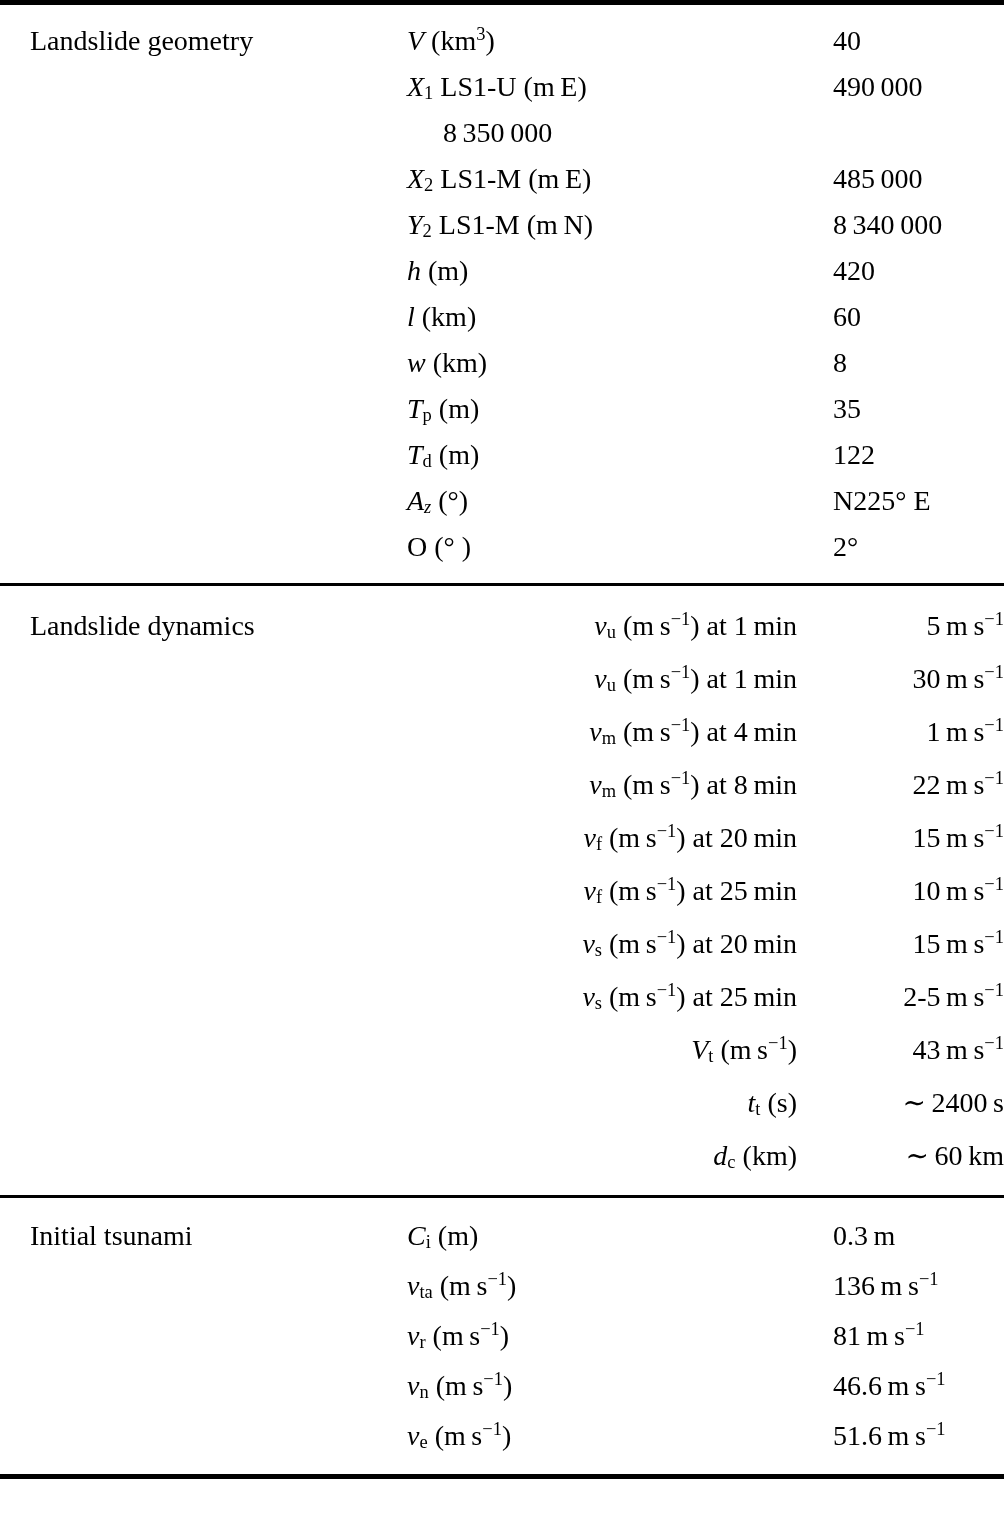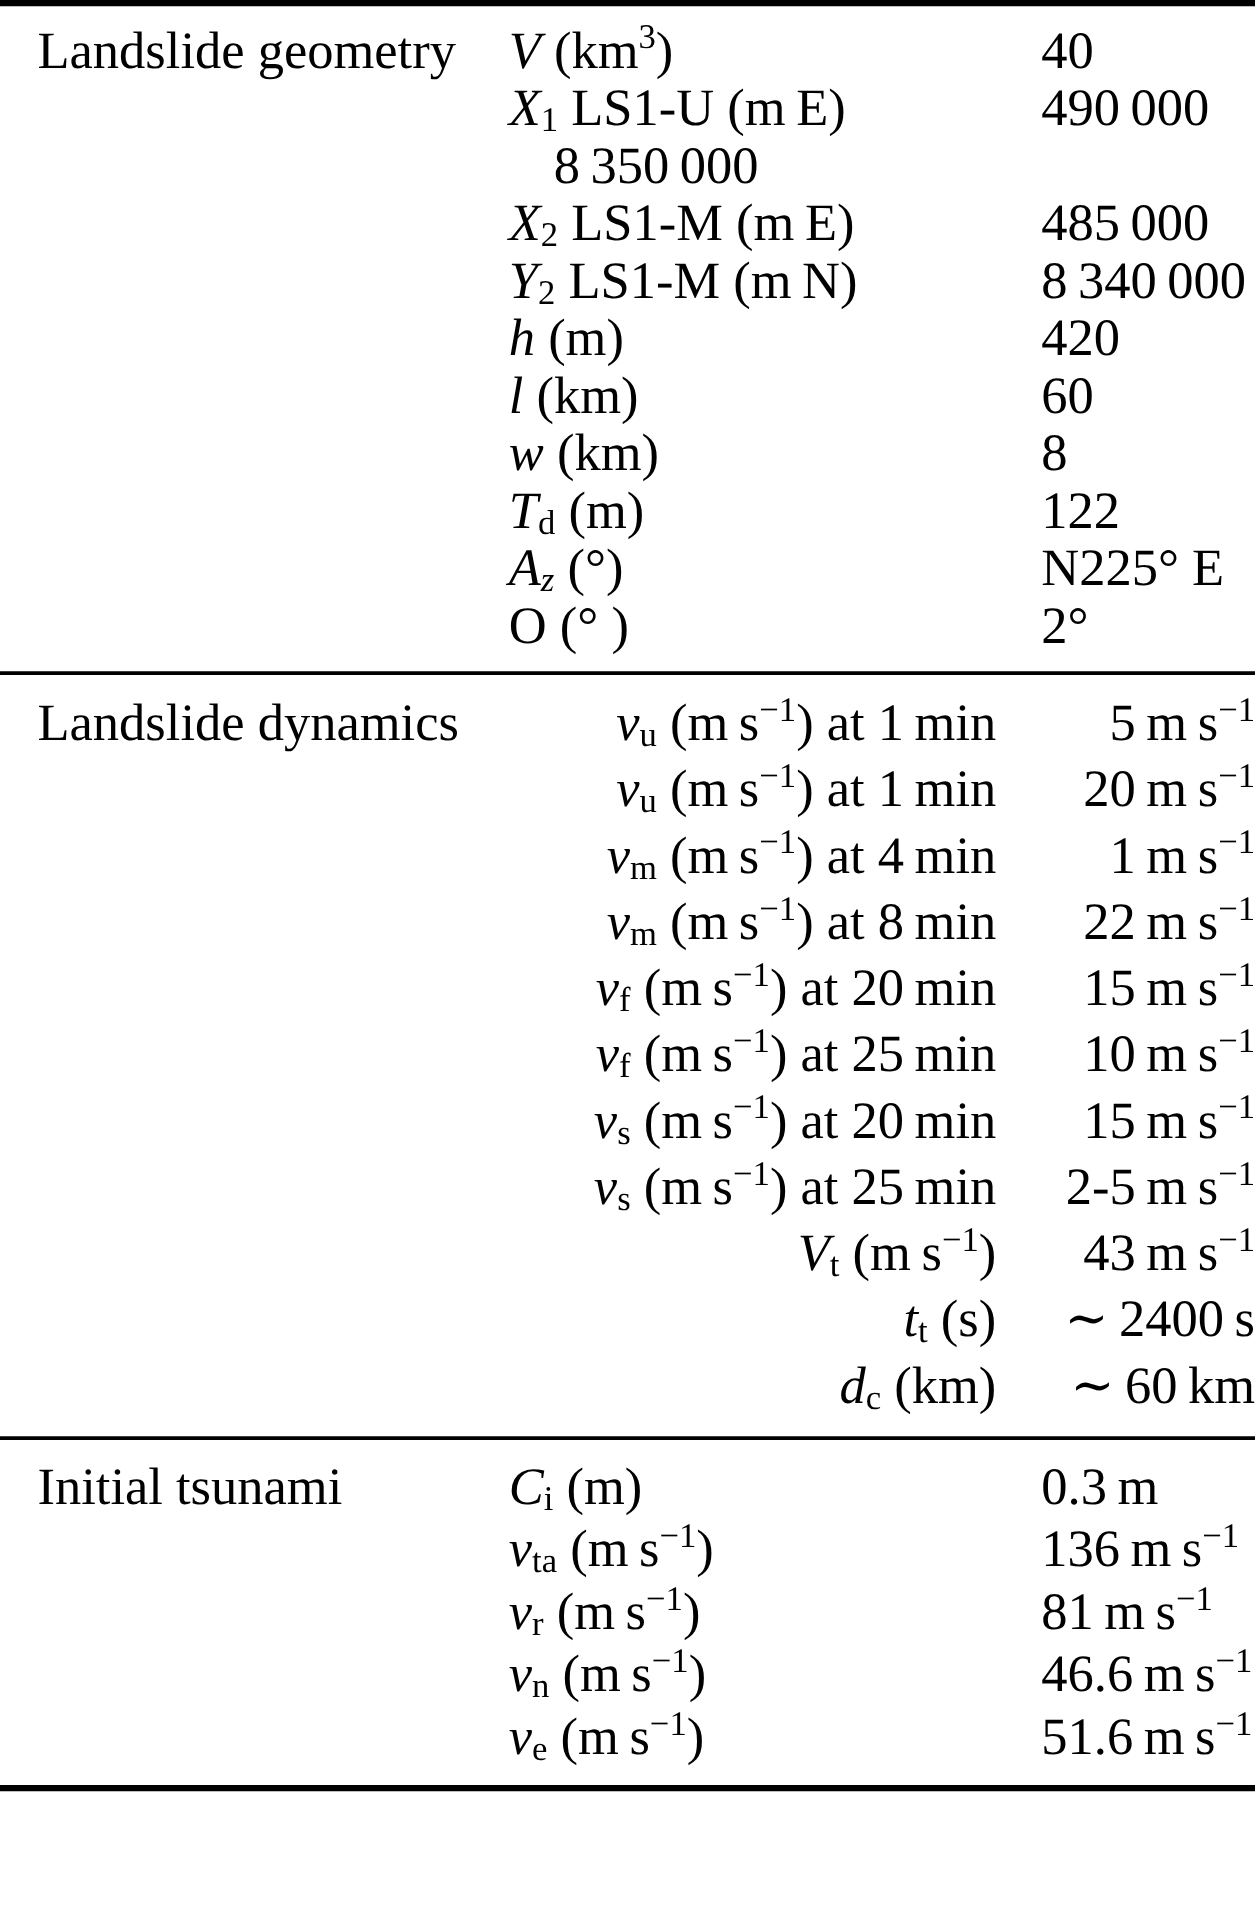--- a/index.html
+++ b/index.html
@@ -7,21 +7,21 @@
     padding: 0;
     background: #ffffff;
   }
   #page {
     position: relative;
     width: 1004px;
     height: 1526px;
     background: #ffffff;
     color: #000000;
     font-family: "Liberation Serif", "DejaVu Serif", serif;
-    font-size: 42px;
+    font-size: 28px;
     overflow: hidden;
   }
   .rule {
     width: 100%;
     background: #000000;
   }
   .rule.thick { height: 5px; }
   .rule.thin  { height: 3px; }
   .section {
     display: flex;
@@ -102,20 +102,24 @@
           </div>
           <div class="row">
             <div class="param"><span class="t-i">l</span><span class="t-n"> (km)</span></div>
             <div class="value"><span class="t-n">60</span></div>
           </div>
           <div class="row">
             <div class="param"><span class="t-i">w</span><span class="t-n"> (km)</span></div>
             <div class="value"><span class="t-n">8</span></div>
           </div>
           <div class="row">
+            <div class="param"><span class="t-i">T</span><span class="t-sub">p</span><span class="t-n"> (m)</span></div>
+            <div class="value"><span class="t-n">35</span></div>
+          </div>
+          <div class="row">
             <div class="param"><span class="t-i">T</span><span class="t-sub">d</span><span class="t-n"> (m)</span></div>
             <div class="value"><span class="t-n">122</span></div>
           </div>
           <div class="row">
             <div class="param"><span class="t-i">A</span><span class="t-subi">z</span><span class="t-n"> (°)</span></div>
             <div class="value"><span class="t-n">N225° E</span></div>
           </div>
           <div class="row">
             <div class="param"><span class="t-n">O (° )</span></div>
             <div class="value"><span class="t-n">2°</span></div>
@@ -125,21 +129,21 @@
       <div class="rule thin"></div>
       <div class="section s1">
         <div class="sec-label">Landslide dynamics</div>
         <div class="rows">
           <div class="row">
             <div class="param"><span class="t-i">v</span><span class="t-sub">u</span><span class="t-n"> (m s</span><span class="t-sup">−1</span><span class="t-n">) at 1 min</span></div>
             <div class="value"><span class="t-n">5 m s</span><span class="t-sup">−1</span></div>
           </div>
           <div class="row">
             <div class="param"><span class="t-i">v</span><span class="t-sub">u</span><span class="t-n"> (m s</span><span class="t-sup">−1</span><span class="t-n">) at 1 min</span></div>
-            <div class="value"><span class="t-n">20 m s</span><span class="t-sup">−1</span></div>
+            <div class="value"><span class="t-n">30 m s</span><span class="t-sup">−1</span></div>
           </div>
           <div class="row">
             <div class="param"><span class="t-i">v</span><span class="t-sub">m</span><span class="t-n"> (m s</span><span class="t-sup">−1</span><span class="t-n">) at 4 min</span></div>
             <div class="value"><span class="t-n">1 m s</span><span class="t-sup">−1</span></div>
           </div>
           <div class="row">
             <div class="param"><span class="t-i">v</span><span class="t-sub">m</span><span class="t-n"> (m s</span><span class="t-sup">−1</span><span class="t-n">) at 8 min</span></div>
             <div class="value"><span class="t-n">22 m s</span><span class="t-sup">−1</span></div>
           </div>
           <div class="row">

